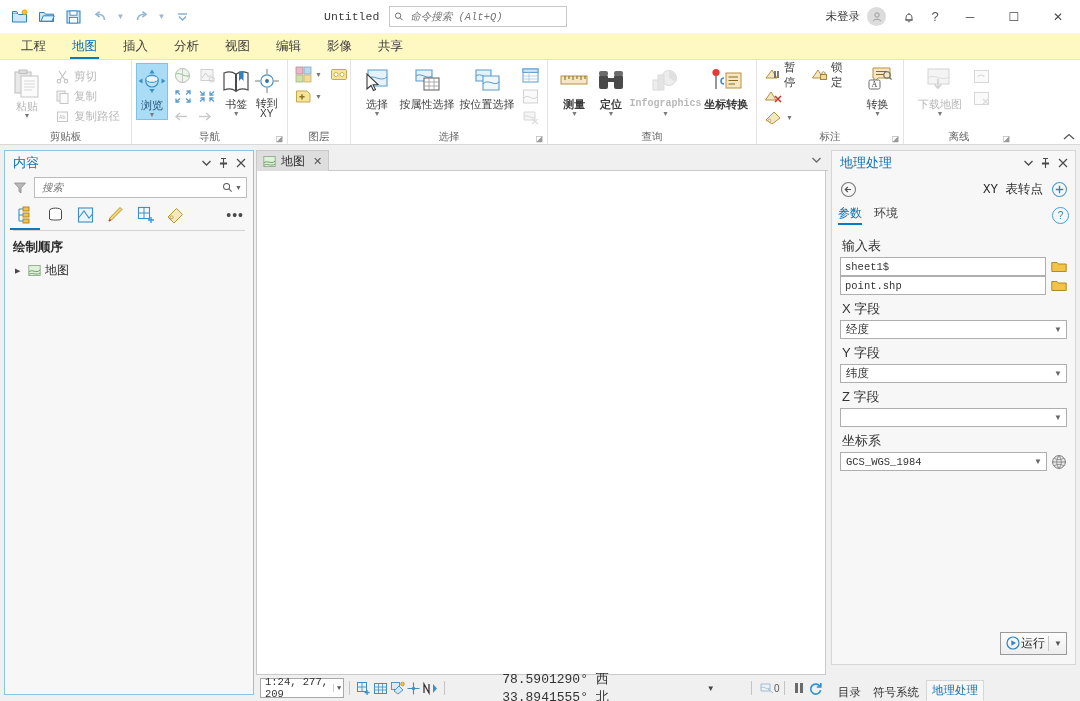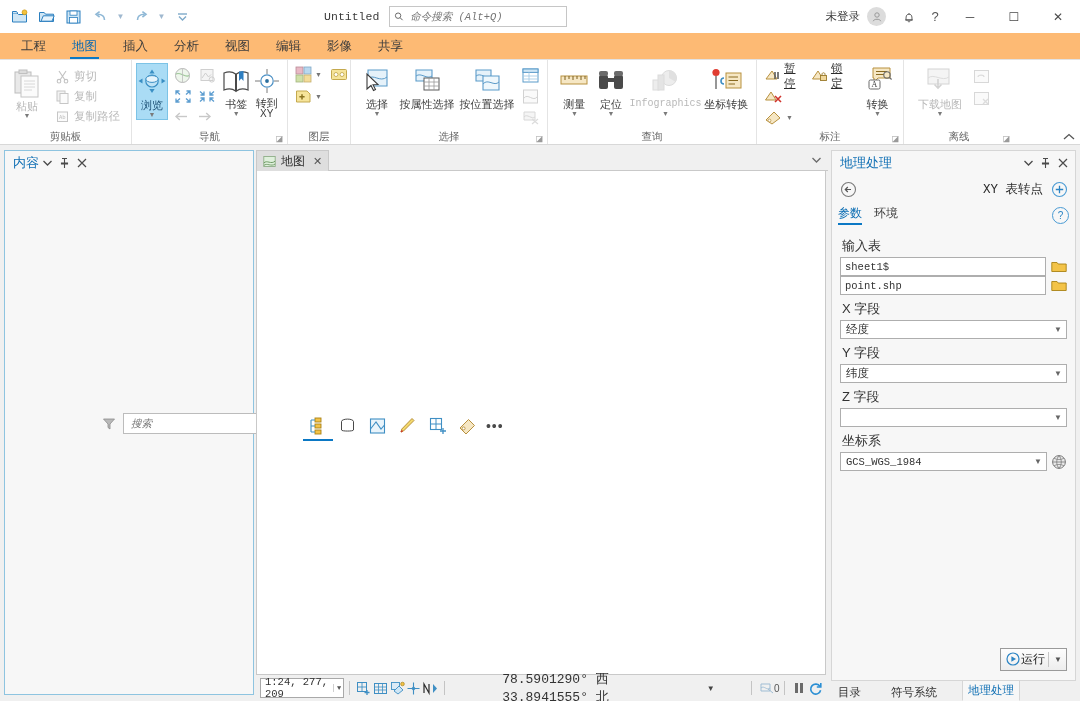--- a/index.html
+++ b/index.html
@@ -21,21 +21,21 @@
   .cmd-search{width:168px;height:19px;border:1px solid #c6c6c6;background:#fff;display:flex;align-items:center;padding:0 4px;gap:4px;}
   .cmd-search input{border:0;outline:0;font-size:10.5px;font-style:italic;color:#9a9a9a;width:100%;background:transparent;
     font-family:"Liberation Mono","DejaVu Sans Mono",monospace;}
   .title-right{margin-left:auto;display:flex;align-items:center;padding-right:0;gap:0;}
   .signin{font-size:11.5px;color:#3c3c3c;margin-right:7px;}
   .avatar{width:19px;height:19px;border-radius:50%;background:#dcdcdc;display:flex;align-items:center;justify-content:center;margin-right:10px;}
   .tb-ico{width:26px;height:26px;display:flex;align-items:center;justify-content:center;color:#555;}
   .win-btn{width:44px;height:33px;display:flex;align-items:center;justify-content:center;color:#4a4a4a;}
 
   
-  .ribbon-tabs{height:26px;background:#fdba74;display:flex;align-items:flex-end;padding-left:8px;flex:0 0 auto;
+  .ribbon-tabs{height:26px;background:#fef9c3;display:flex;align-items:flex-end;padding-left:8px;flex:0 0 auto;
     border-bottom:1px solid #e2e2e2;}
   .rtab{padding:0 13px;height:25px;line-height:25px;font-size:12.5px;color:#3c3c3c;position:relative;cursor:default;}
   .rtab.active{color:#0b6ab0;font-weight:normal;}
   .rtab.active:after{content:"";position:absolute;left:11px;right:11px;bottom:0;height:2px;background:#0b78c4;}
 
   
   .ribbon{height:84px;background:#ffffff;display:flex;flex:0 0 auto;border-bottom:1px solid #d8d8d8;position:relative;}
   .rgroup{display:flex;flex-direction:column;height:84px;position:relative;border-right:1px solid #e4e4e4;}
   .rgroup-body{flex:1;display:flex;align-items:flex-start;padding:3px 5px 0 5px;}
   .rgroup-label{height:15px;font-size:10.5px;color:#666;text-align:center;display:flex;align-items:center;justify-content:center;position:relative;}
@@ -55,21 +55,21 @@
   .ribbon-collapse{position:absolute;right:4px;bottom:2px;color:#555;font-size:10px;}
 
   
   .main{flex:1;display:flex;min-height:0;background:#f0f0f0;}
   .panel-hdr{height:24px;display:flex;align-items:center;padding:0 4px 0 8px;flex:0 0 auto;}
   .panel-title{font-size:13px;color:#0f6fb4;flex:1;}
   .panel-hdr-btn{width:17px;height:17px;display:flex;align-items:center;justify-content:center;color:#4b4b4b;font-size:11px;}
 
   
   .left-wrap{width:254px;padding:5px 0 6px 4px;box-sizing:border-box;display:flex;flex-direction:column;}
-  .left-panel{flex:1;border:1px solid #8ec4e0;background:#f7f7f7;display:flex;flex-direction:row;min-height:0;box-sizing:border-box;}
+  .left-panel{flex:1;border:1px solid #8ec4e0;background:#f7f7f7;display:flex;flex-direction:column;min-height:0;box-sizing:border-box;}
   .ct-search-row{display:flex;align-items:center;gap:5px;padding:2px 6px 0 6px;}
   .ct-filter{width:18px;height:18px;display:flex;align-items:center;justify-content:center;}
   .ct-search{flex:1;height:19px;border:1px solid #bcbcbc;background:#fff;display:flex;align-items:center;padding:0 2px 0 5px;}
   .ct-search input{border:0;outline:0;flex:1;font-size:10.5px;font-style:italic;color:#a0a0a0;background:transparent;
     font-family:"Liberation Mono","DejaVu Sans Mono",monospace;}
   .ct-tabs{display:flex;align-items:center;padding:6px 4px 0 8px;gap:6px;position:relative;}
   .ct-tab{width:24px;height:22px;display:flex;align-items:center;justify-content:center;position:relative;}
   .ct-tab.active:after{content:"";position:absolute;left:-3px;right:-3px;bottom:-4px;height:2px;background:#0b78c4;}
   .ct-more{margin-left:auto;margin-right:5px;color:#4a4a4a;font-size:14px;letter-spacing:1px;line-height:10px;}
   .ct-sep{height:1px;background:#d4d4d4;margin:4px 8px 0 8px;}
@@ -111,21 +111,21 @@
     font-family:"Liberation Mono","DejaVu Sans Mono",monospace;font-size:10.5px;color:#333;}
   .browse{width:17px;height:17px;display:flex;align-items:center;justify-content:center;}
   .combo{flex:1;height:17px;border:1px solid #aeaeae;background:#fff;display:flex;align-items:center;padding:0 2px 0 5px;font-size:11.5px;color:#333;}
   .combo .v{flex:1;}
   .combo .car{color:#666;font-size:8px;padding-right:2px;}
   .combo.mono .v{font-family:"Liberation Mono","DejaVu Sans Mono",monospace;font-size:10.5px;}
   .globe{width:16px;height:16px;display:flex;align-items:center;justify-content:center;}
   .gp-footer{height:34px;display:flex;align-items:center;justify-content:flex-end;padding:0 8px 4px 8px;flex:0 0 auto;}
   .run-btn{height:21px;border:1px solid #9a9a9a;background:linear-gradient(#fdfdfd,#ededed);display:flex;align-items:center;gap:1px;padding:0 4px 0 5px;font-size:12px;color:#222;}
   .run-btn .car{font-size:8px;color:#555;border-left:1px solid #c6c6c6;padding-left:5px;margin-left:2px;height:15px;display:flex;align-items:center;}
-  .dock-tabs{height:20px;display:flex;align-items:flex-end;gap:20px;padding-left:2px;flex:0 0 auto;}
+  .dock-tabs{height:20px;display:flex;align-items:flex-end;gap:2px;padding-left:2px;flex:0 0 auto;margin-top:16px;}
   .dock-tab{height:18px;padding:0 5px;display:flex;align-items:center;font-size:11.5px;color:#333;}
   .dock-tab.active{background:#f7f7f7;color:#0f6fb4;border:1px solid #d6d6d6;border-bottom:1px solid #f7f7f7;height:19px;}
   svg{display:block;}
 </style>
 </head>
 <body>
 
 <div class="app">
 
   <div class="titlebar">
@@ -460,21 +460,21 @@
           </div>
         </div>
       </div>
       <div class="rgroup-label">
         <span>选择</span>
         <span class="dlg">◪</span>
       </div>
     </div>
 
     <div class="rgroup" style="width:208px;">
-      <div class="rgroup-body" style="padding-left:8px;">
+      <div class="rgroup-body" style="padding-left:8px;font-weight:bold;">
         <div class="big-btn" style="width:40px;">
           <div class="ico">
             <svg width="30" height="26" viewBox="0 0 30 26">
               <rect x="2" y="8" width="26" height="8" fill="#f6e7c4" stroke="#b8913f" stroke-width="1"></rect>
               <path d="M6 8 V12 M10 8 V11 M14 8 V12 M18 8 V11 M22 8 V12 M26 8 V11" stroke="#7a5f1e" stroke-width="1"></path>
             </svg>
           </div>
           <div class="lbl">测量</div>
           <div class="car">▼</div>
         </div>
@@ -515,21 +515,21 @@
           </div>
           <div class="lbl">坐标转换</div>
         </div>
       </div>
       <div class="rgroup-label">查询</div>
     </div>
 
     <div class="rgroup" style="width:146px;">
       <div class="rgroup-body" style="padding-left:7px;">
         <div class="col" style="padding-top:2px;">
-          <div style="display:flex;gap:6px;height:21px;align-items:center;text-decoration:underline;">
+          <div style="display:flex;gap:6px;height:21px;align-items:flex-start;">
             <div class="sm-row">
               <div class="ico">
                 <svg width="17" height="16" viewBox="0 0 17 16">
                   <path d="M2 11 L8 3 L13 11 Z" fill="#f6e7c4" stroke="#b8913f" stroke-width="1"></path>
                   <path d="M11 4 V11 M14 4 V11" stroke="#5b5b5b" stroke-width="1.6"></path>
                 </svg>
               </div>
               <div class="lbl">暂停</div>
             </div>
             <div class="sm-row">

